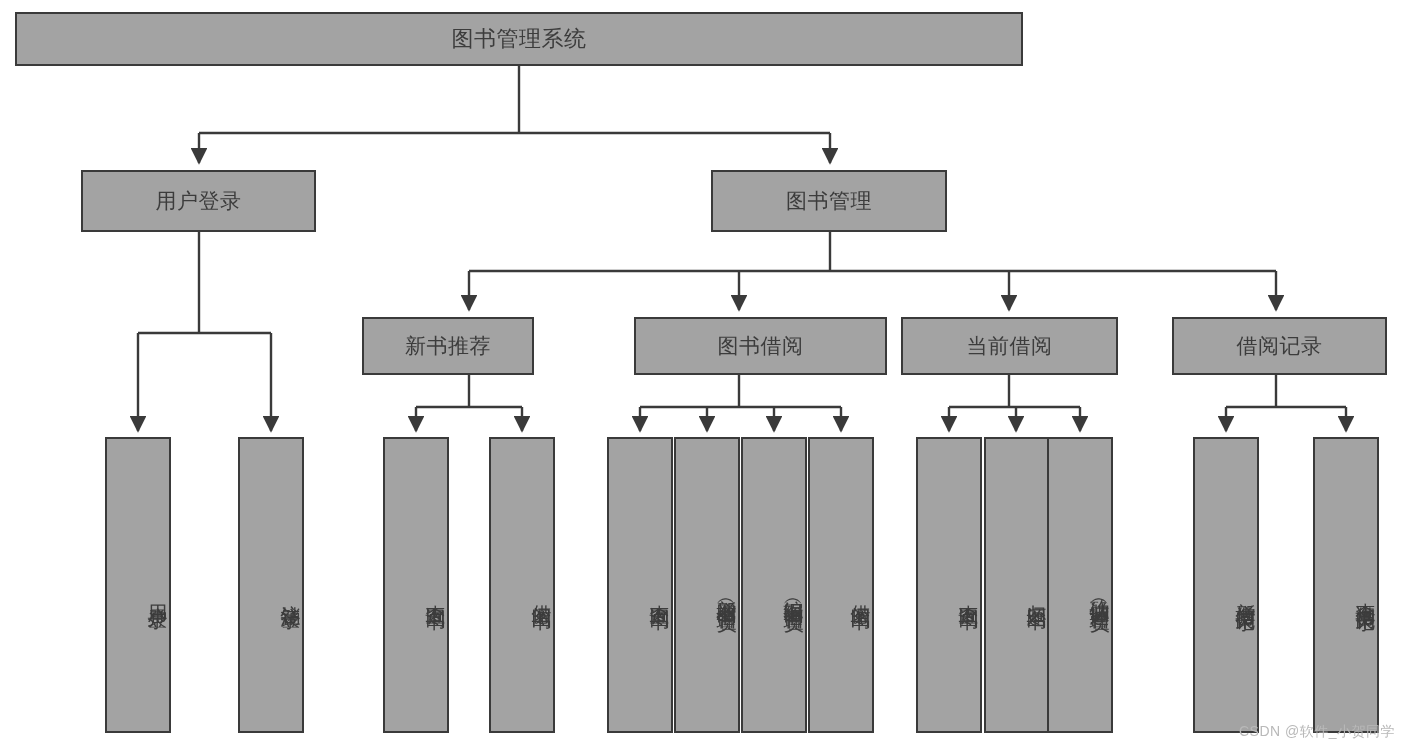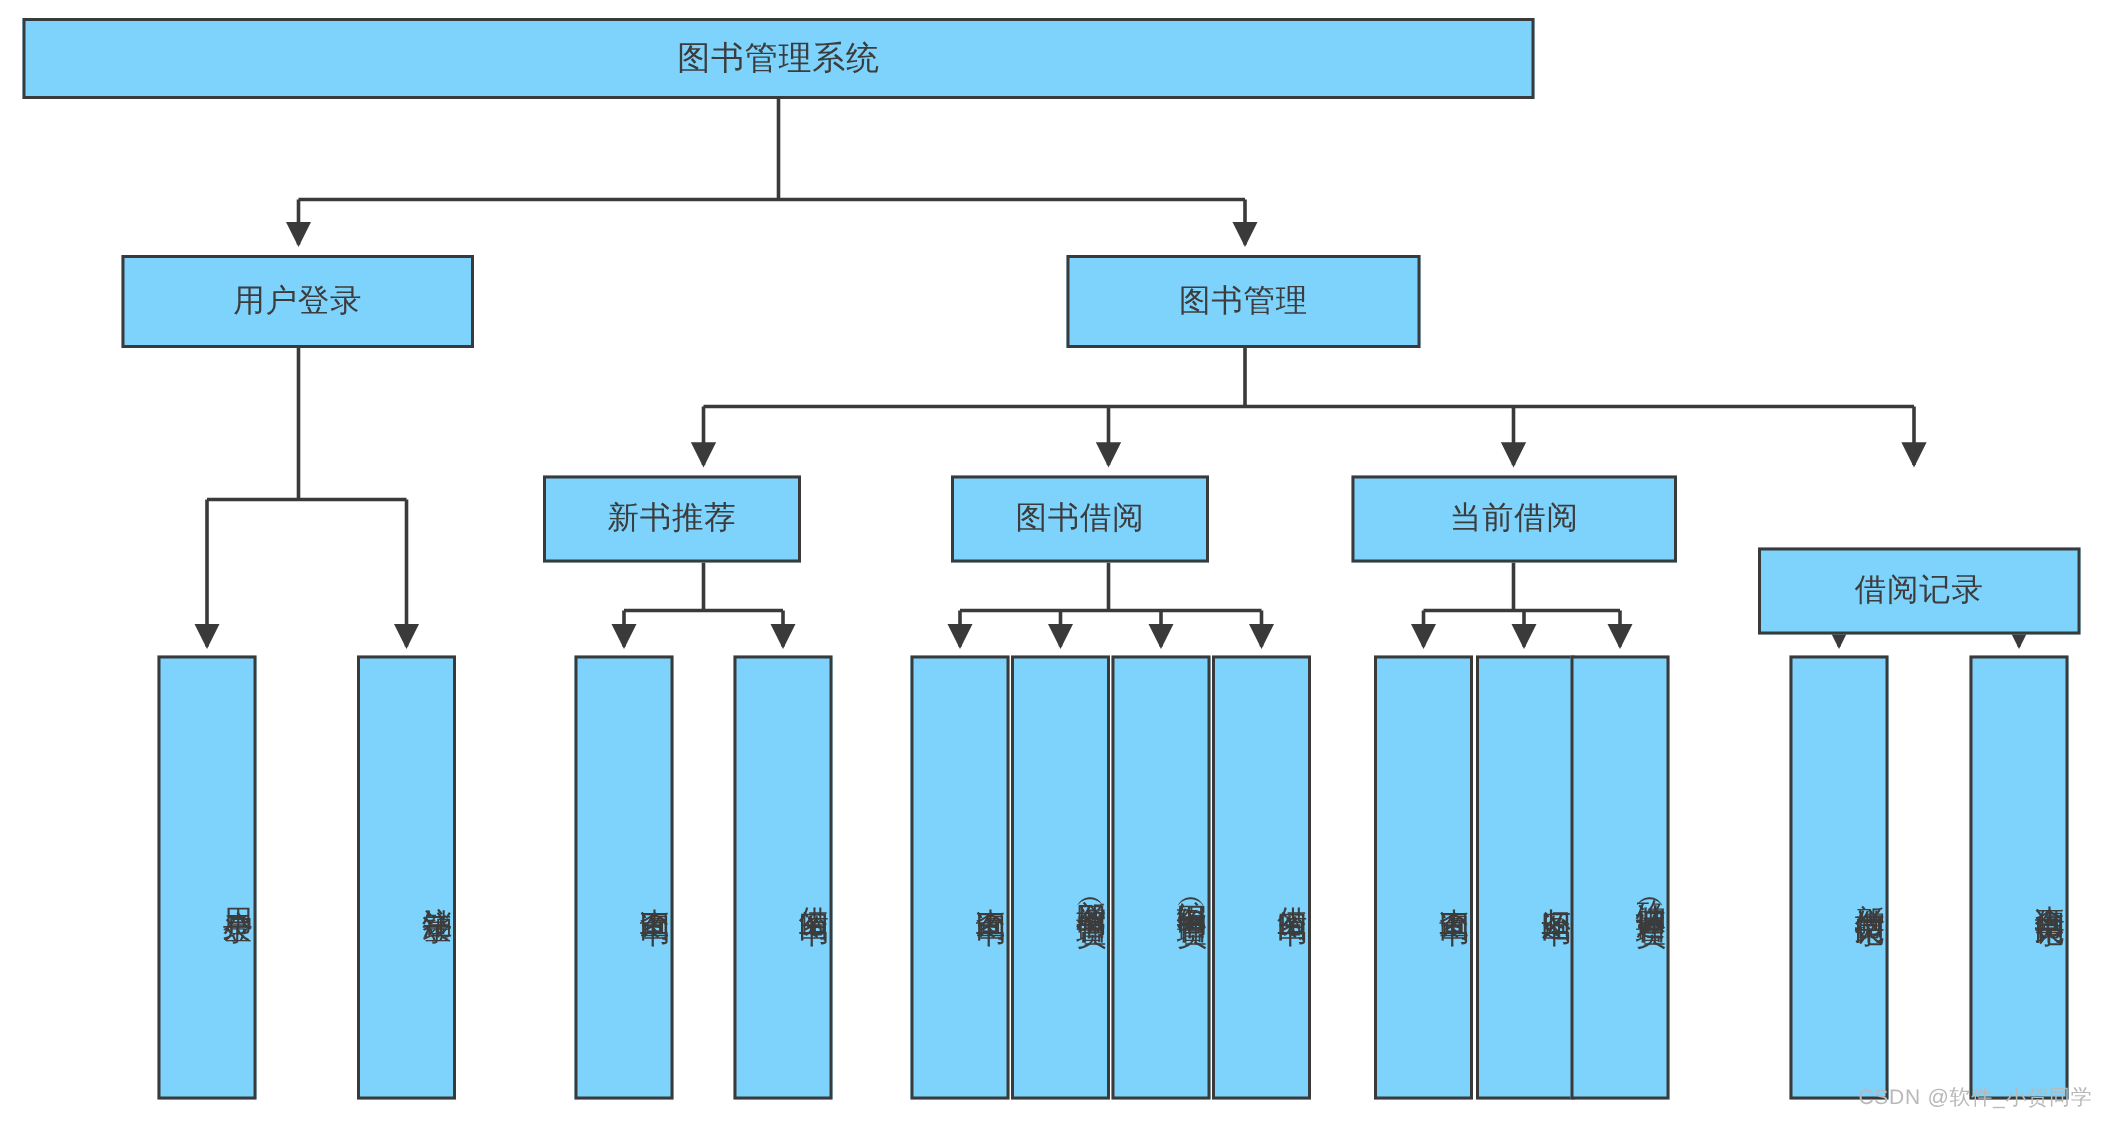--- a/index.html
+++ b/index.html
@@ -25,21 +25,21 @@
     position: absolute;
     left: 0;
     top: 0;
     width: 1405px;
     height: 747px;
     pointer-events: none;
   }
   .node {
     position: absolute;
     box-sizing: border-box;
-    background: #7dd3fc;
+    background: #a3a3a3;
     border: 2.2px solid #3a3a3a;
     display: flex;
     align-items: center;
     justify-content: center;
     color: #3c3c3c;
     line-height: 1.12;
     text-align: center;
   }
   .node-h {
     font-size: 21px;
@@ -135,27 +135,27 @@
   <div class="node node-h" style="left:81px; top:170px; width:235px; height:62px;">
     <span>用户登录</span>
   </div>
   <div class="node node-h" style="left:711px; top:170px; width:236px; height:62px;">
     <span>图书管理</span>
   </div>
 
   <div class="node node-h" style="left:362px; top:317px; width:172px; height:58px;">
     <span>新书推荐</span>
   </div>
-  <div class="node node-h" style="left:634px; top:317px; width:172px; height:58px;">
+  <div class="node node-h" style="left:634px; top:317px; width:253px; height:58px;">
     <span>图书借阅</span>
   </div>
   <div class="node node-h" style="left:901px; top:317px; width:217px; height:58px;">
     <span>当前借阅</span>
   </div>
-  <div class="node node-h" style="left:1172px; top:317px; width:215px; height:58px;margin-top:48px;">
+  <div class="node node-h" style="left:1172px; top:317px; width:215px; height:58px;">
     <span>借阅记录</span>
   </div>
 
   <div class="node node-v" style="left:105px; top:437px; width:66px; height:296px;">
     <span class="vlabel">用户登录</span>
   </div>
   <div class="node node-v" style="left:238px; top:437px; width:66px; height:296px;">
     <span class="vlabel">注销登录</span>
   </div>
 

